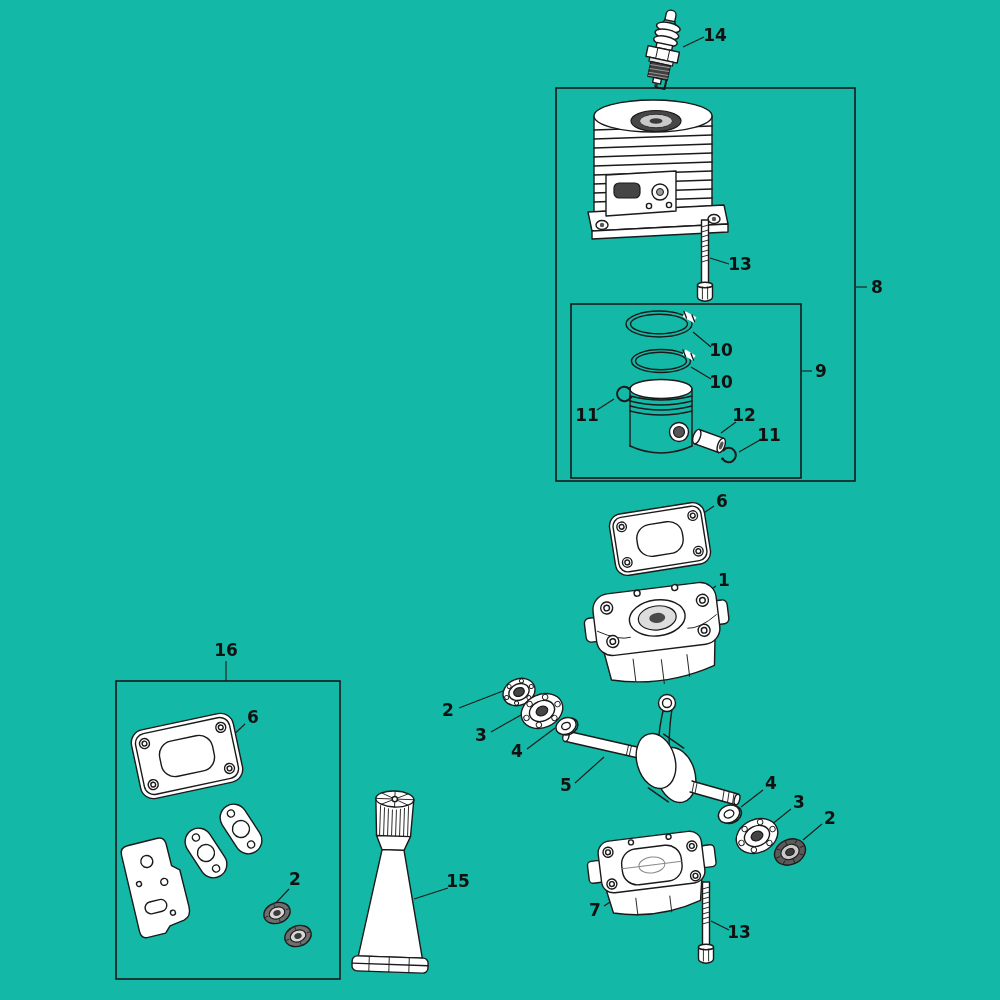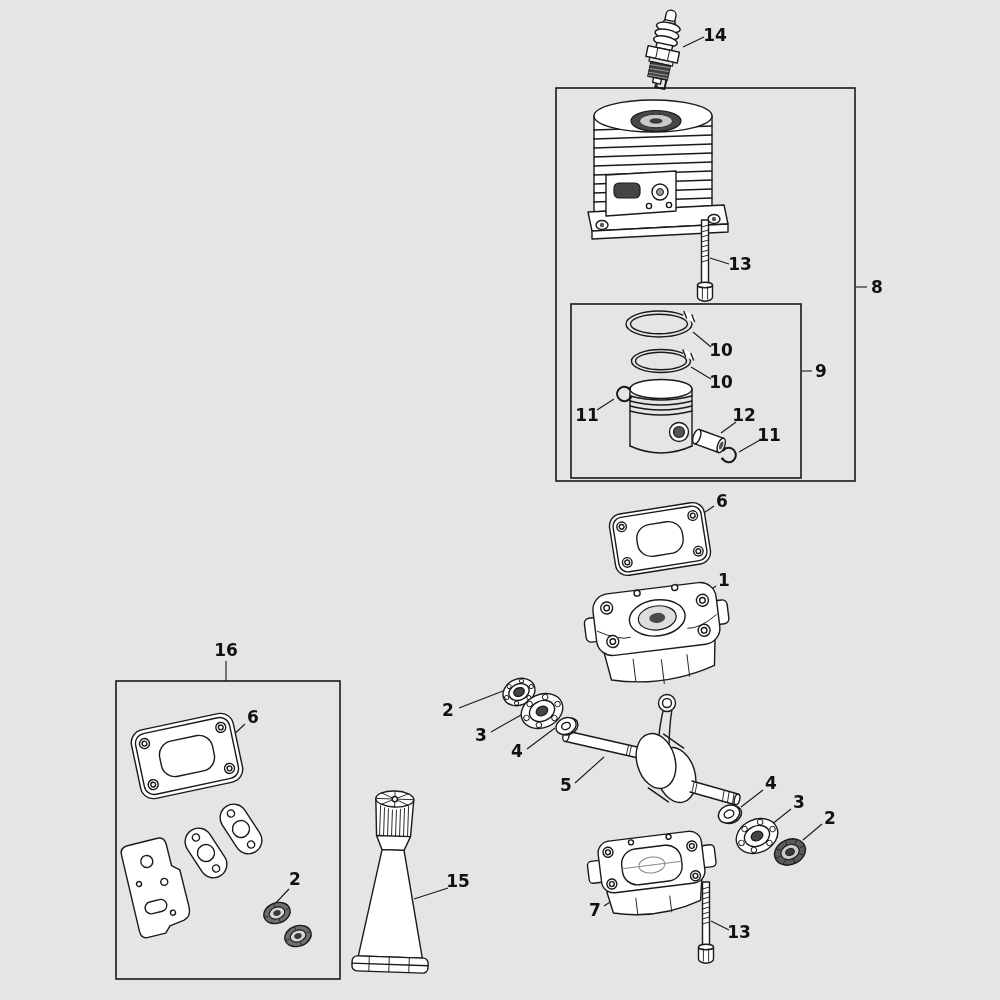--- a/index.html
+++ b/index.html
@@ -1,16 +1,16 @@
 <!DOCTYPE html>
 <html><head>
 <meta charset="utf-8">
 <style>
   html,body{margin:0;padding:0;background:#ffffff;}
-  .stage{position:relative;width:1000px;height:1000px;background:#e5e5e5;overflow:hidden;}
+  .stage{position:relative;width:1000px;height:1000px;background:#14b8a6;overflow:hidden;}
   svg{display:block;}
   .ln{stroke:#1a1a1a;stroke-width:1.4;fill:none;stroke-linecap:round;stroke-linejoin:round;}
   .fw{fill:#ffffff;stroke:#1a1a1a;stroke-width:1.4;stroke-linejoin:round;}
   .thin{stroke:#1a1a1a;stroke-width:0.9;fill:none;stroke-linecap:round;}
   .lead{stroke:#1a1a1a;stroke-width:1.1;fill:none;}
   .box{fill:none;stroke:#1a1a1a;stroke-width:1.6;}
   .gap{stroke:#ffffff;stroke-width:6;fill:none;stroke-linecap:butt;}
   .callout{font-family:"DejaVu Sans","Liberation Sans",sans-serif;font-size:17px;font-weight:bold;fill:#111111;}
 </style>
 </head>

